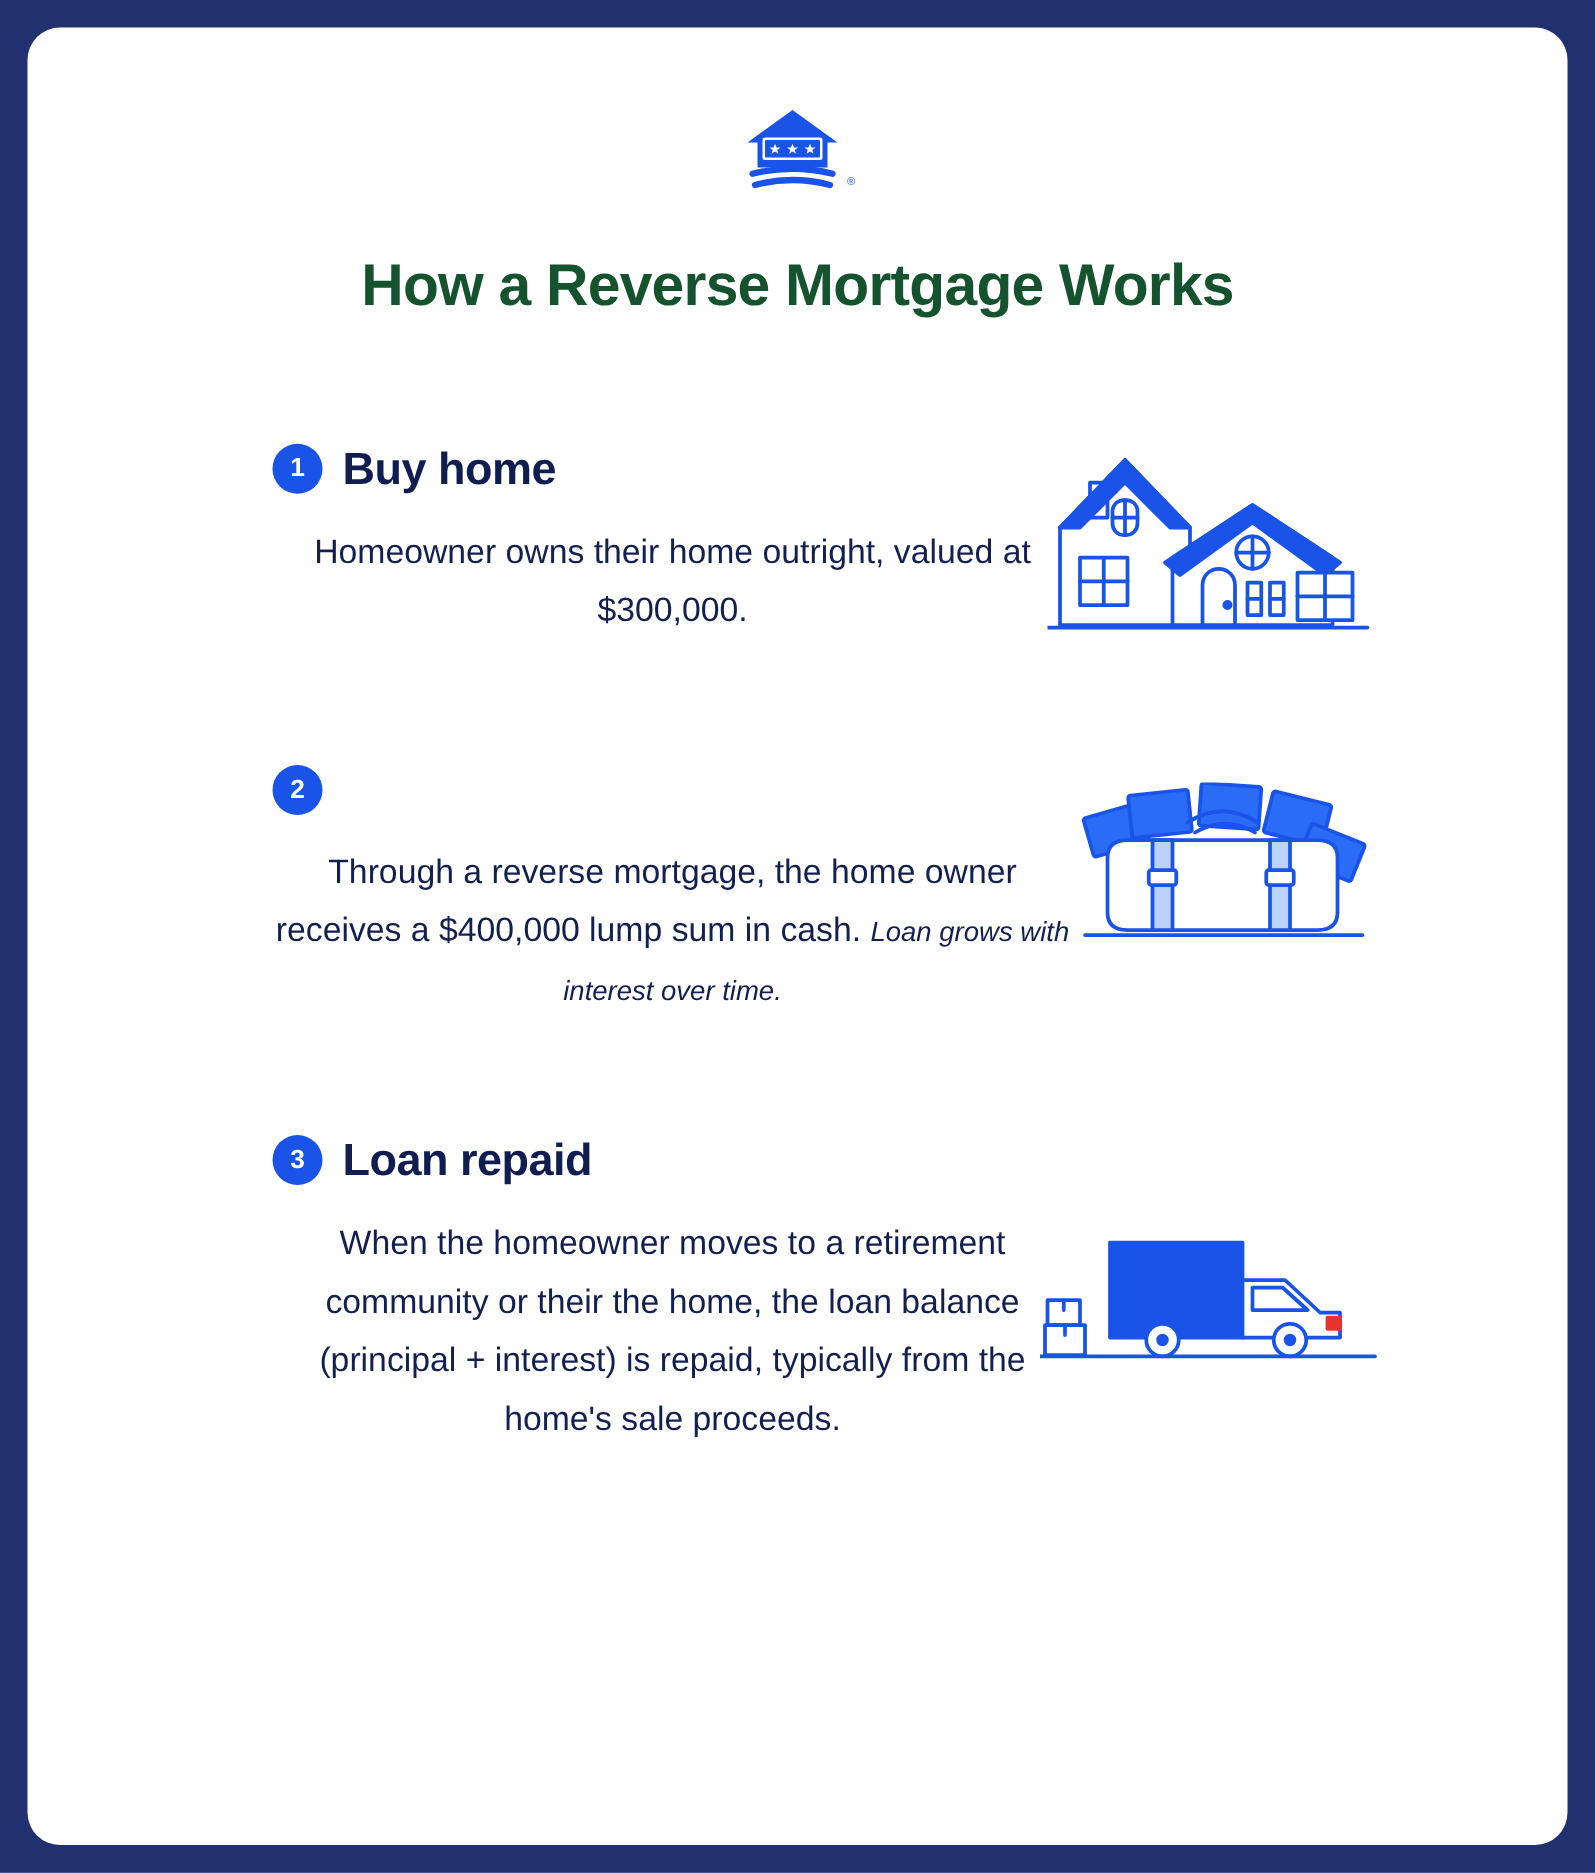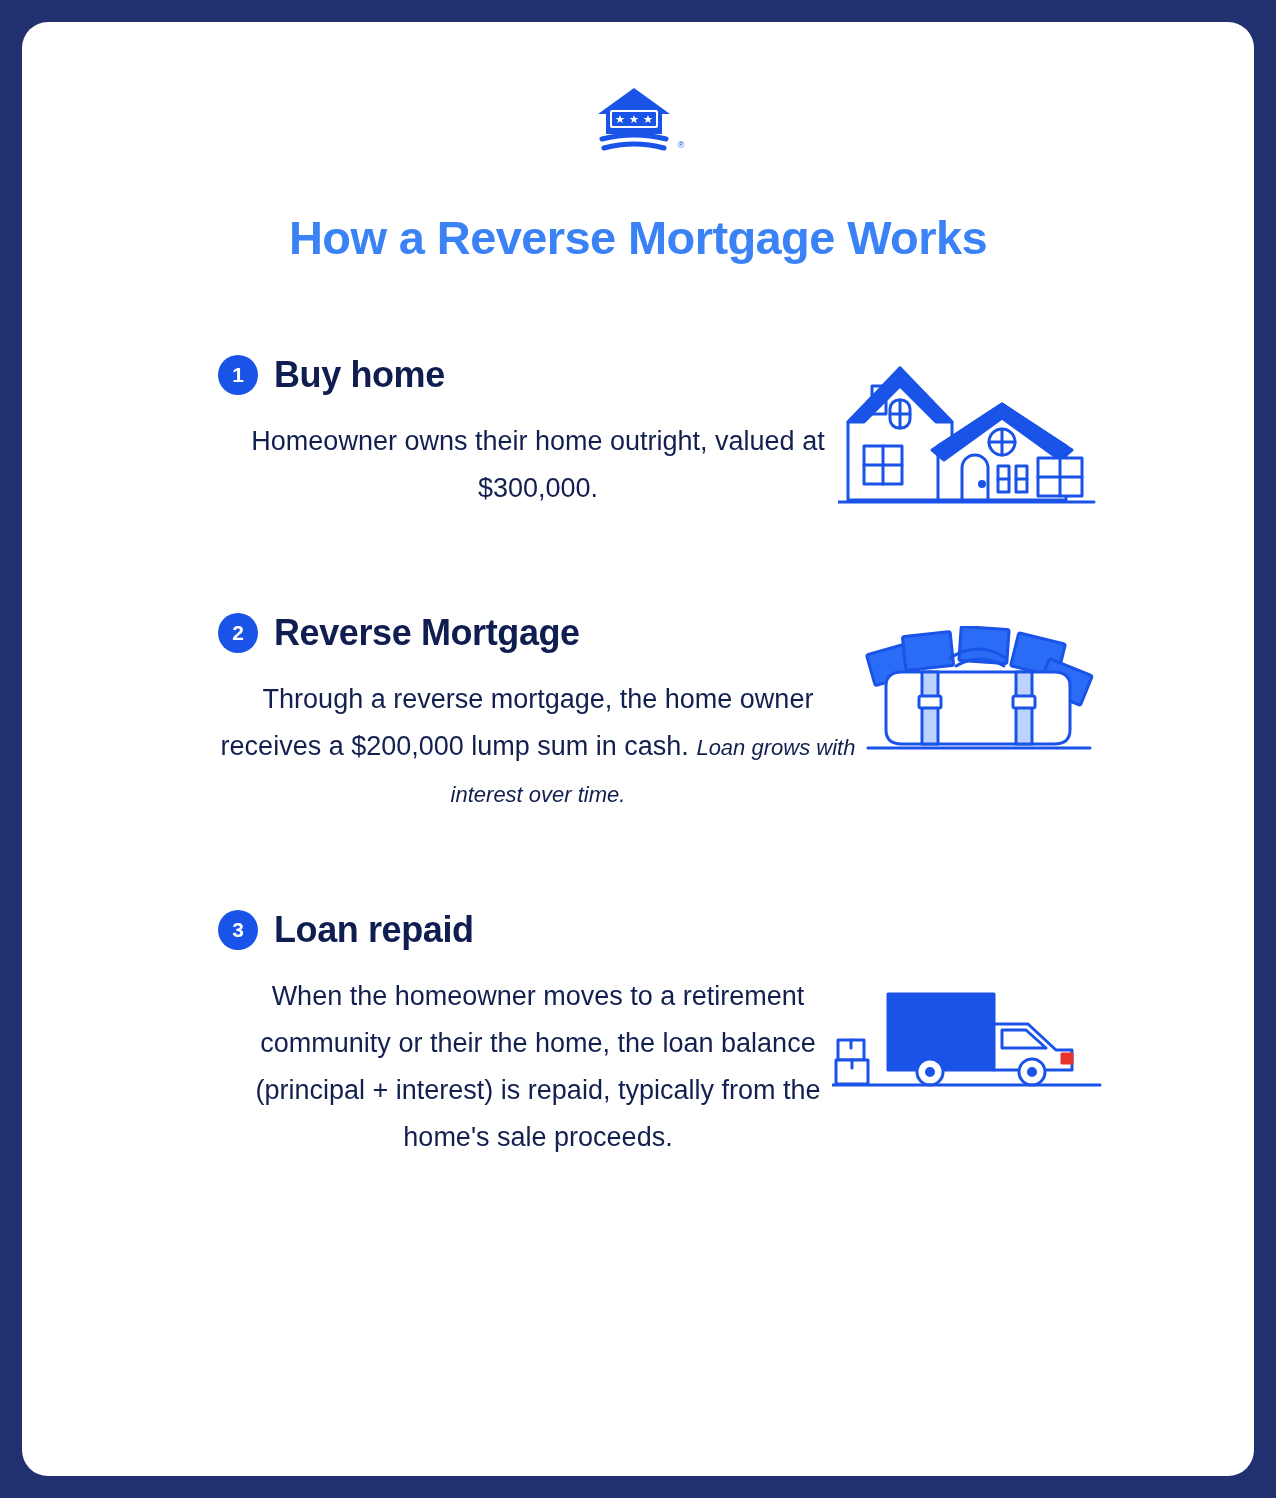--- a/index.html
+++ b/index.html
@@ -43,28 +43,28 @@
     color: #1a53e8;
     align-self: flex-end;
     margin-left: 2px;
     margin-bottom: 6px;
     font-family: "Liberation Sans", sans-serif;
   }
 
   
   .title {
     position: absolute;
-    top: 188px;
+    top: 178px;
     left: 0;
     width: 100%;
     text-align: center;
     font-size: 47px;
     font-weight: bold;
     letter-spacing: -0.6px;
-    color: #3b82f6;
+    color: #14532d;
     font-family: "Liberation Sans", sans-serif;
   }
 
   
   .steps {
     position: absolute;
     top: 332px;
     left: 196px;
     right: 150px;
   }
@@ -155,23 +155,22 @@
         <div class="step-head">
           <div class="badge">1</div>
           <div class="step-title">Buy home</div>
         </div>
         <div class="step-body">Homeowner owns their home outright, valued at $300,000.</div>
       </div>
 
       <div class="step" id="step2">
         <div class="step-head">
           <div class="badge">2</div>
-          <div class="step-title">Reverse Mortgage</div>
         </div>
-        <div class="step-body"><span>Through a reverse mortgage, the home owner receives a $200,000 lump sum in cash.</span> <span class="note">Loan grows with interest over time.</span></div>
+        <div class="step-body"><span>Through a reverse mortgage, the home owner receives a $400,000 lump sum in cash.</span> <span class="note">Loan grows with interest over time.</span></div>
       </div>
 
       <div class="step" id="step3">
         <div class="step-head">
           <div class="badge">3</div>
           <div class="step-title">Loan repaid</div>
         </div>
         <div class="step-body">When the homeowner moves to a retirement community or their the home, the loan balance (principal + interest) is repaid, typically from the home's sale proceeds.</div>
       </div>
 

